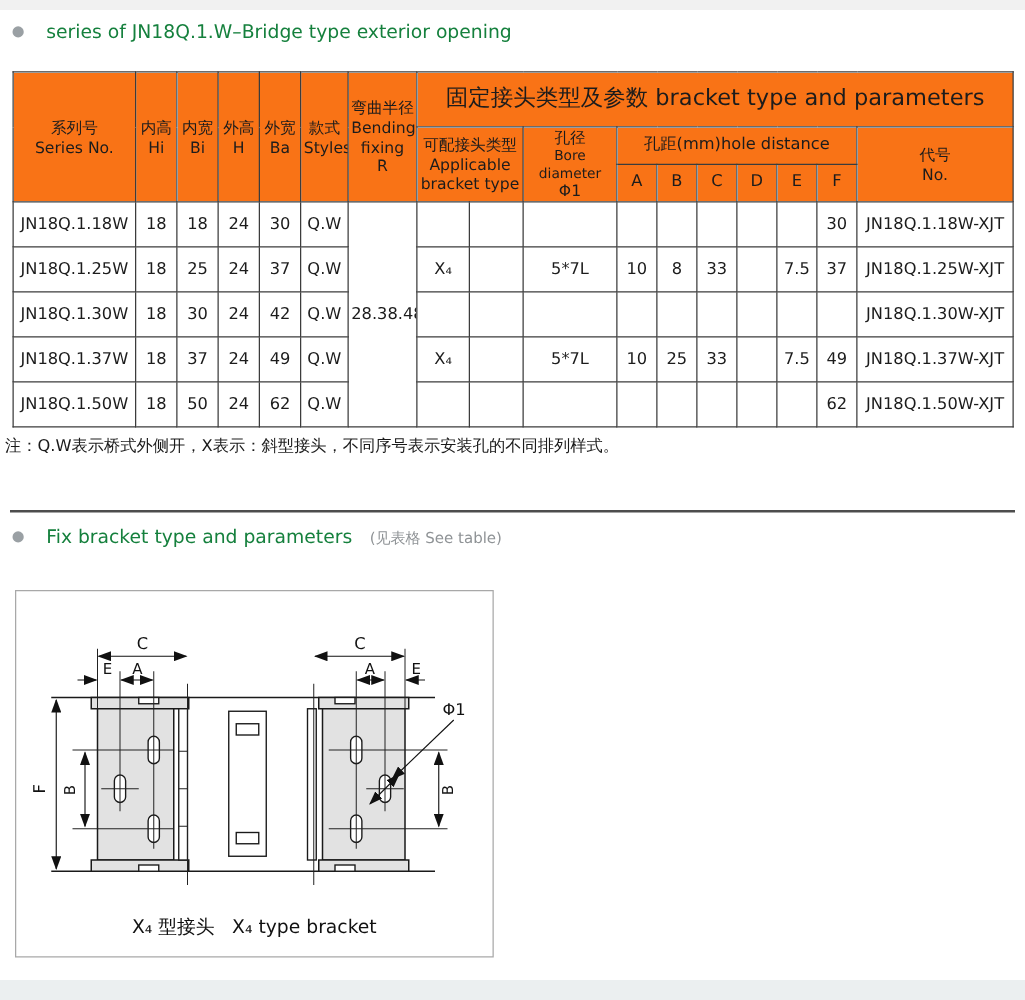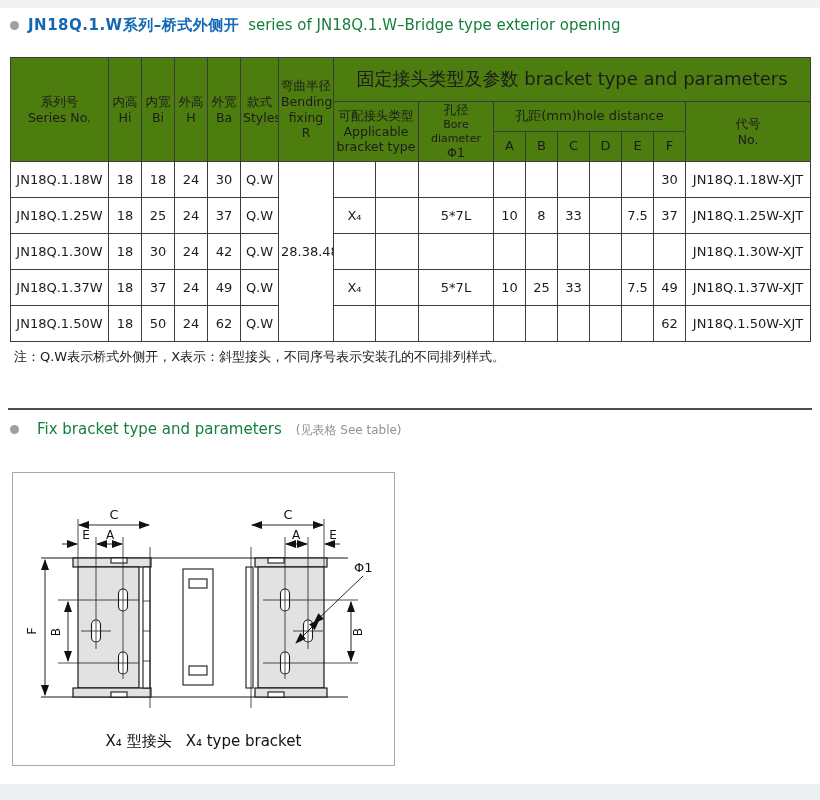--- a/index.html
+++ b/index.html
@@ -21,30 +21,30 @@
   table.spec{
     position:absolute;left:10px;top:57px;width:800px;
     border-collapse:collapse;table-layout:fixed;
   }
   table.spec th,table.spec td{
     border:1px solid #3c3c3c;
     text-align:center;vertical-align:middle;
     padding:0 2px;color:#1c1c1c;
     overflow:hidden;
   }
-  table.spec th{background:#4d7c0f;font-weight:normal;font-size:12.5px;line-height:1.25;}
+  table.spec th{background:#f97316;font-weight:normal;font-size:12.5px;line-height:1.25;}
   table.spec th .sm{font-size:11px;}
   table.spec td{background:#ffffff;font-size:13px;height:35px;}
   tr.hrow1 th{height:43px;}
   tr.hrow2 th{height:29px;}
   tr.hrow3 th{height:29px;}
   td.cell-series{text-align:left;padding-left:8px;font-size:13px;}
   td.cell-code{text-align:left;padding-left:6px;font-size:13px;}
 
-  .note{position:absolute;left:14px;top:348px;width:796px;color:#1a1a1a;}
+  .note{position:absolute;left:4px;top:348px;width:796px;color:#1a1a1a;}
   .note .zh{font-size:13px;margin-bottom:7px;}
   .note .en{font-size:13px;color:#2a2a2a;}
 
   .divider{position:absolute;left:8px;top:408px;width:804px;height:2px;background:#4d4d4d;}
 
   .diagram-box{
     position:absolute;left:12px;top:472px;width:381px;height:292px;
     border:1px solid #a8a8a8;background:#ffffff;
   }
   .diagram-box svg{position:absolute;left:0;top:6px;}
@@ -63,21 +63,20 @@
   .dimtxt{font-family:"DejaVu Sans","Liberation Sans",sans-serif;font-size:13px;fill:#111;}
   .dimtxt.sm{font-size:12px;}
 </style>
 </head>
 <body>
 
 <div class="top-band"></div>
 
 <div class="sec-head" style="top:16px;">
   <span class="bullet"></span>
-  <span class="zh">JN18Q.1.W系列–桥式外侧开</span>
   <span class="en">series of JN18Q.1.W–Bridge type exterior opening</span>
 </div>
 
 <table class="spec">
   <colgroup>
     <col style="width:98px">
       <col style="width:33px">
       <col style="width:33px">
       <col style="width:33px">
     <col style="width:33px">

